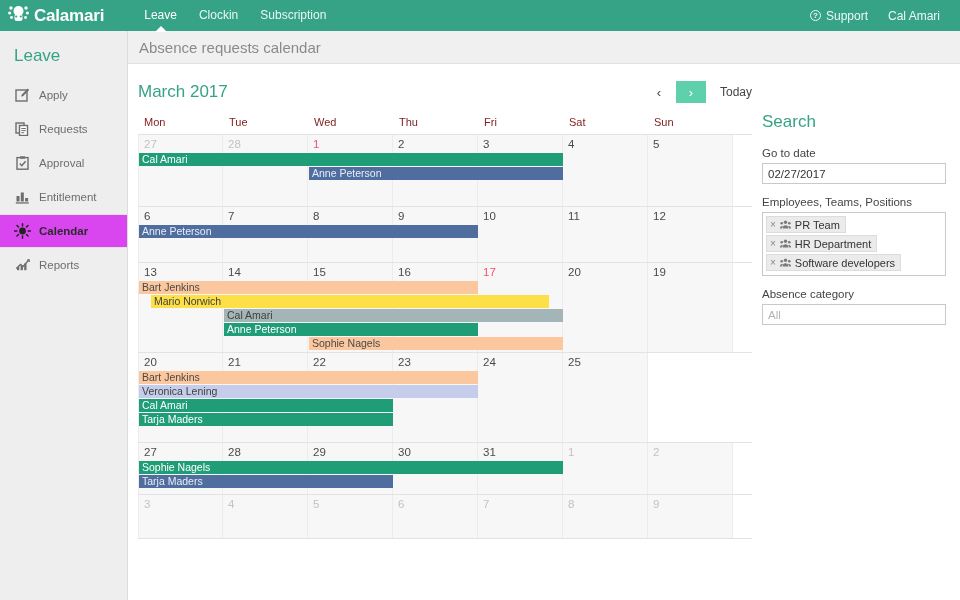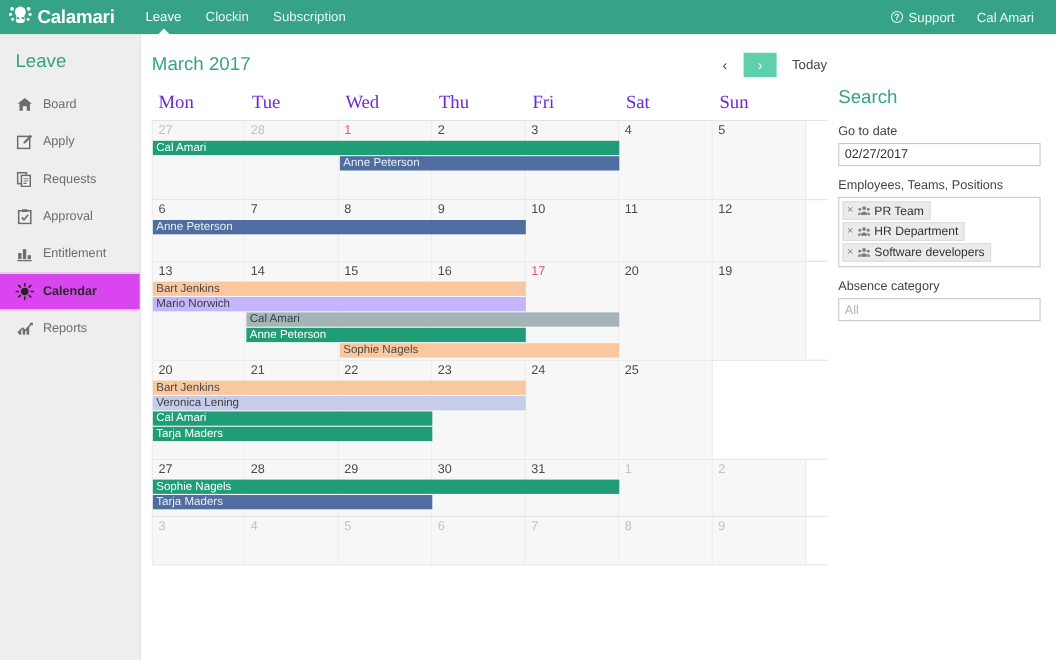--- a/index.html
+++ b/index.html
@@ -17,21 +17,21 @@
     display: flex;
     align-items: center;
     padding: 0 10px 0 8px;
     color: #ffffff;
     position: relative;
   }
   #brand {
     display: flex; align-items: center;
     font-size: 17px; font-weight: bold;
     letter-spacing: -.2px;
-    margin-right: 17px;
+    margin-right: 29px;
   }
   #brand .logo { margin-right: 5px; display: block; }
   .nav-tab {
     font-size: 12px;
     padding: 0 11px;
     height: 31px;
     line-height: 31px;
     color: #e9f6f2;
     position: relative;
     cursor: pointer;
@@ -155,24 +155,23 @@
   #today-btn {
     margin-left: 14px;
     font-size: 12px;
     color: #444;
     cursor: pointer;
   }
 
   #dow-row { display: flex; border-bottom: 1px solid #e3e3e3; }
   .dow {
     width: 85px; min-width: 85px;
-    font-size: 17px;
-    color: #6d28d9;
+    font-size: 11px;
+    color: #7f1d1d;
     padding: 0 0 6px 6px;
-    font-family: Liberation Serif, serif;
   }
 
   .week {
     display: flex;
     position: relative;
     border-bottom: 1px solid #e3e3e3;
   }
   .week .daycells { display: flex; width: 100%; }
   .daycell {
     width: 85px; min-width: 85px;
@@ -292,28 +291,20 @@
       <span>Cal Amari</span>
     </div>
   </div>
 </div>
 
 <div id="layout">
 
   <div id="sidebar">
     <div id="sidebar-title">Leave</div>
 
-    <div class="side-item">
-      <span class="s-ico">
-        <svg width="15" height="14" viewBox="0 0 15 14">
-            <path d="M7.5 1 L14 6.3 L12.3 6.3 L12.3 12.6 L9.3 12.6 L9.3 8.6 L5.7 8.6 L5.7 12.6 L2.7 12.6 L2.7 6.3 L1 6.3 Z" fill="#6d6d6d"></path>
-          </svg>
-      </span>
-      <span>Board</span>
-    </div>
 
     <div class="side-item">
       <span class="s-ico">
         <svg width="15" height="14" viewBox="0 0 15 14">
             <rect x="1" y="2" width="11" height="11" fill="none" stroke="#6d6d6d" stroke-width="1.4"></rect>
             <path d="M12.8 0.6 L14.2 2 L8 8.2 L6.2 8.6 L6.6 6.8 Z" fill="#6d6d6d"></path>
           </svg>
       </span>
       <span>Apply</span>
     </div>
@@ -373,20 +364,23 @@
             <rect x="9.2" y="5.5" width="2.3" height="6.7" fill="#6d6d6d"></rect>
             <path d="M12.2 2h2v2" fill="none" stroke="#6d6d6d" stroke-width="1.3"></path>
           </svg>
       </span>
       <span>Reports</span>
     </div>
 
   </div>
 
   <div id="main">
+    <div id="page-head">
+      <div id="page-title">Absence requests calendar</div>
+    </div>
 
     <div id="content">
 
       <div id="cal-wrap">
         <div id="cal-head">
           <div id="cal-month">March 2017</div>
           <div id="cal-nav">
             <div class="nav-btn prev">‹</div>
             <div class="nav-btn next">›</div>
             <div id="today-btn">Today</div>
@@ -446,21 +440,21 @@
                 <div class="daycell">16</div>
                 <div class="daycell red">17</div>
                 <div class="daycell">20</div>
                 <div class="daycell">19</div>
               </div>
               <div class="events">
                 <div class="evt-row">
                   <div class="evt evt-abs" style="left: 0px; width: 339px; background: rgb(250, 199, 158); color: rgb(74, 74, 74);">Bart Jenkins</div>
                 </div>
                 <div class="evt-row">
-                  <div class="evt evt-abs" style="left: 0px; width: 339px; background: #c4b5fd; color: rgb(63, 63, 63);">Mario Norwich</div>
+                  <div class="evt evt-abs" style="left: 12px; width: 398px; background: #fde047; color: rgb(63, 63, 63);">Mario Norwich</div>
                 </div>
                 <div class="evt-row">
                   <div class="evt evt-abs" style="left: 85px; width: 339px; background: rgb(164, 181, 184); color: rgb(63, 63, 63);">Cal Amari</div>
                 </div>
                 <div class="evt-row">
                   <div class="evt evt-abs" style="left: 85px; width: 254px; background: rgb(31, 157, 119); color: rgb(255, 255, 255);">Anne Peterson</div>
                 </div>
                 <div class="evt-row">
                   <div class="evt evt-abs" style="left: 170px; width: 254px; background: rgb(250, 199, 158); color: rgb(74, 74, 74);">Sophie Nagels</div>
                 </div>

